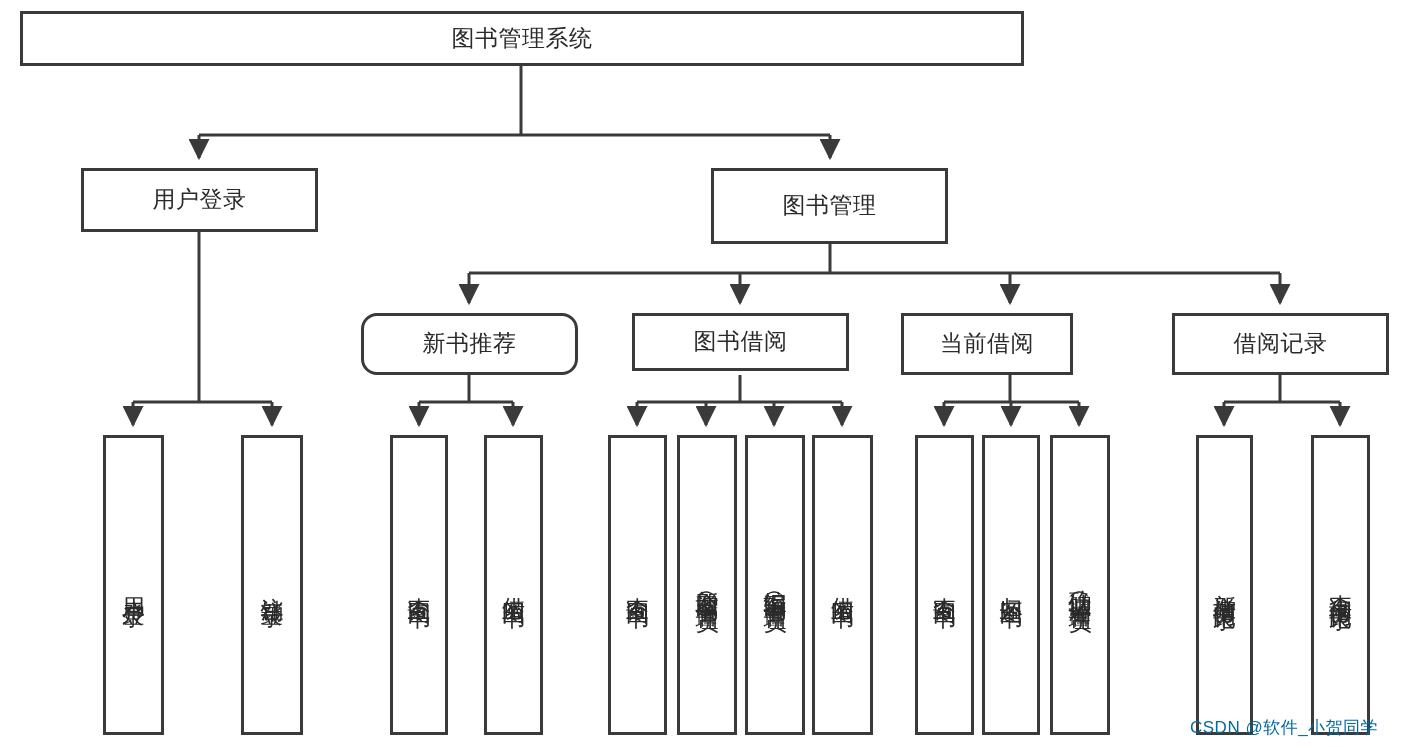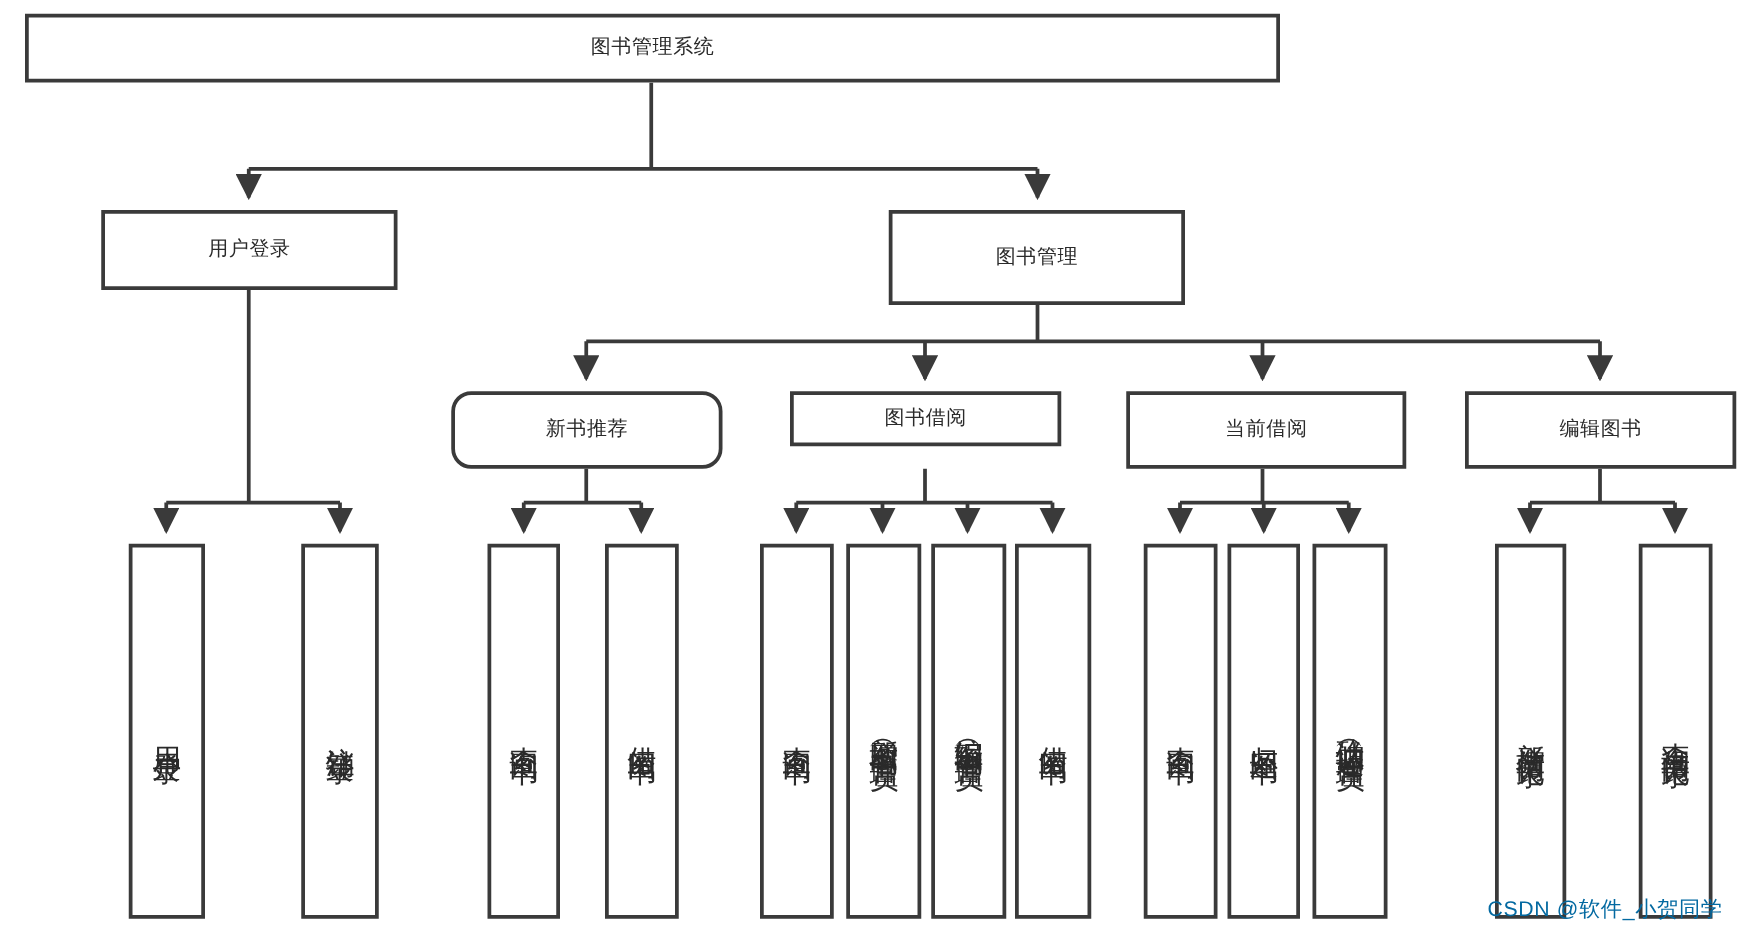--- a/index.html
+++ b/index.html
@@ -30,21 +30,21 @@
     border: 3px solid #3a3a3a;
     background: #ffffff;
     display: flex;
     align-items: center;
     justify-content: center;
     color: #2a2a2a;
     line-height: 1.18;
     text-align: center;
   }
   .node.h {
-    font-size: 16px;
+    font-size: 23px;
     letter-spacing: 0.5px;
   }
   .node.v {
     font-size: 23px;
     writing-mode: vertical-rl;
     text-orientation: upright;
     letter-spacing: 3px;
     padding: 4px 0;
   }
   .node.v > .txt {
@@ -123,28 +123,28 @@
   <div class="node h" style="left:81px; top:168px; width:237px; height:64px;">
     <span class="txt">用户登录</span>
   </div>
   <div class="node h" style="left:711px; top:168px; width:237px; height:76px;">
     <span class="txt">图书管理</span>
   </div>
 
   <div class="node h" style="left:361px; top:313px; width:217px; height:62px;border-radius:16px;">
     <span class="txt">新书推荐</span>
   </div>
-  <div class="node h" style="left:632px; top:313px; width:217px; height:44px;">
+  <div class="node h" style="left:632px; top:313px; width:217px; height:58px;">
     <span class="txt">图书借阅</span>
   </div>
-  <div class="node h" style="left:901px; top:313px; width:224px; height:62px;">
+  <div class="node h" style="left:901px; top:313px; width:172px; height:62px;">
     <span class="txt">当前借阅</span>
   </div>
   <div class="node h" style="left:1172px; top:313px; width:217px; height:62px;">
-    <span class="txt">编辑图书</span>
+    <span class="txt">借阅记录</span>
   </div>
 
   <div class="node v" style="left:103px; top:435px; width:61px; height:300px;">
     <span class="txt">用户登录</span>
   </div>
   <div class="node v" style="left:241px; top:435px; width:62px; height:300px;">
     <span class="txt">注销登录</span>
   </div>
 
   <div class="node v" style="left:390px; top:435px; width:58px; height:300px;">

